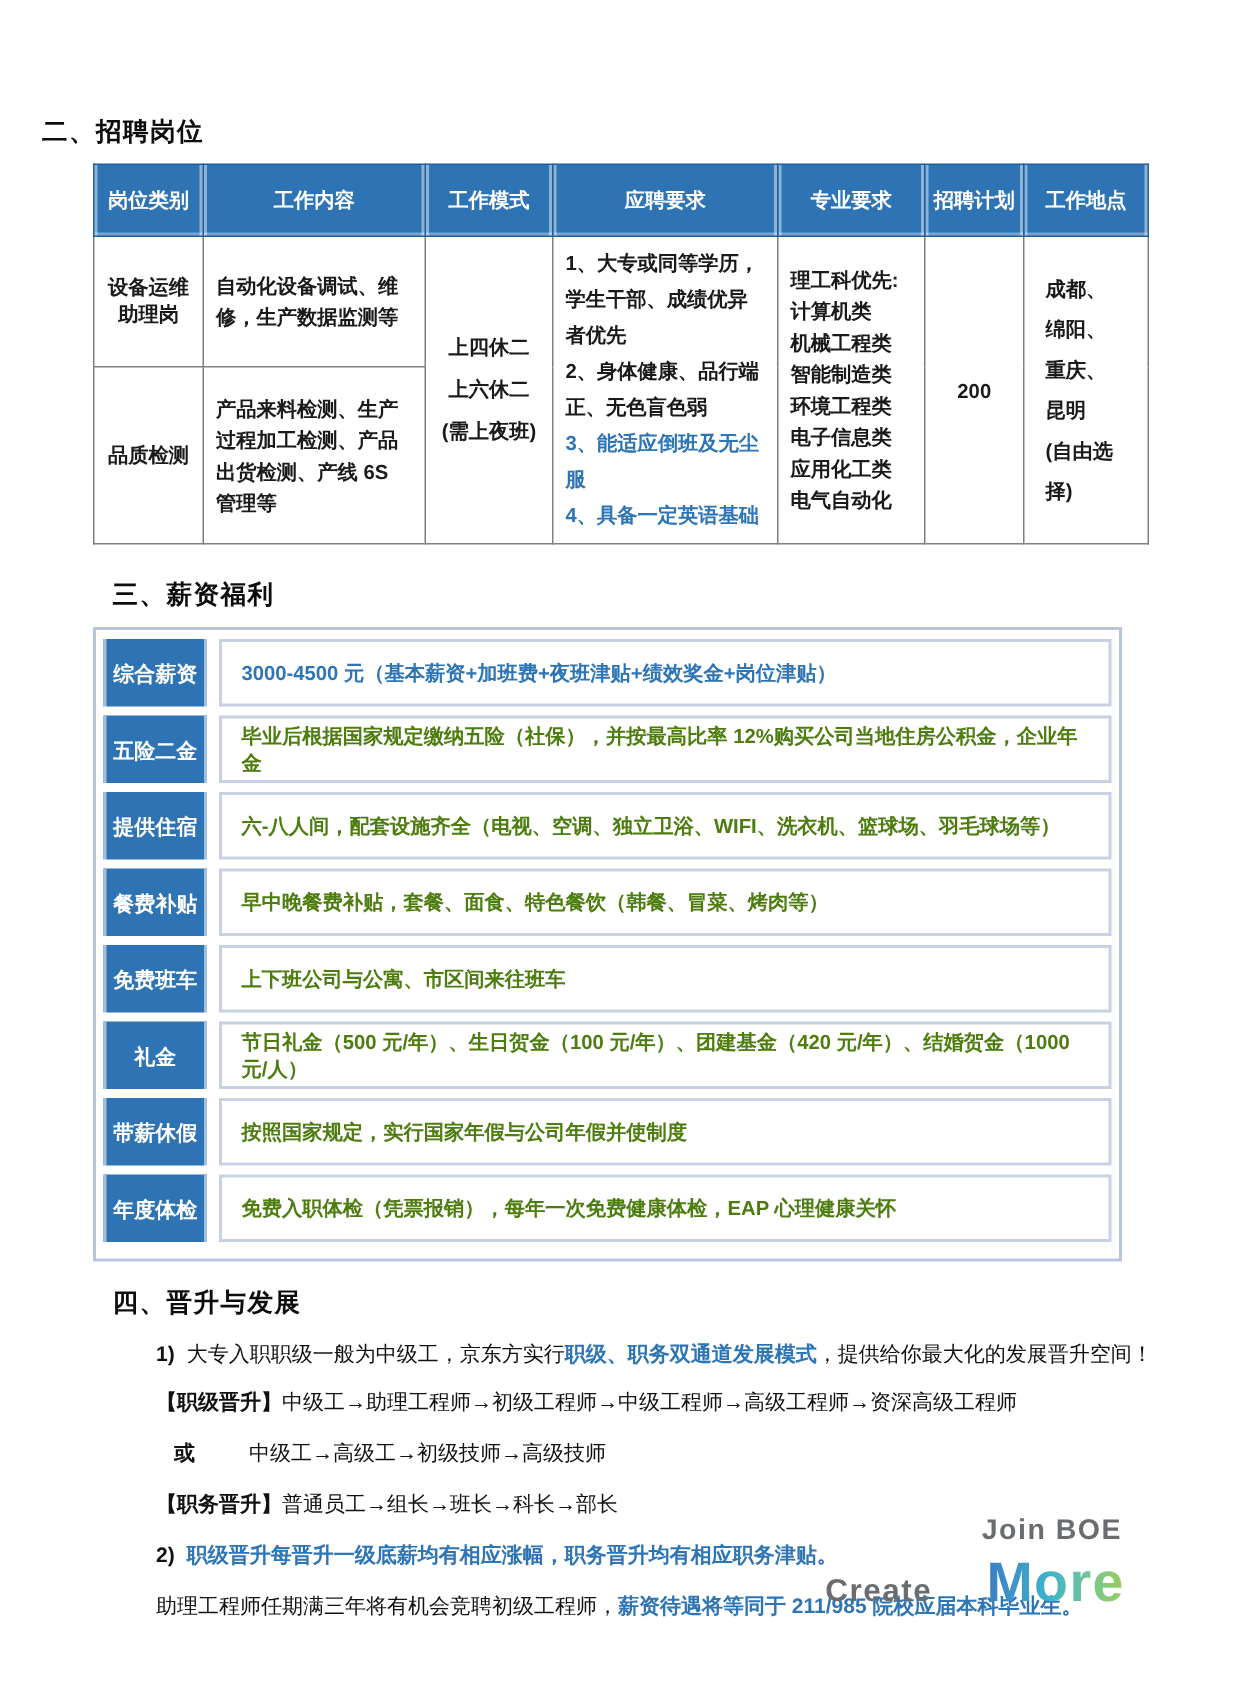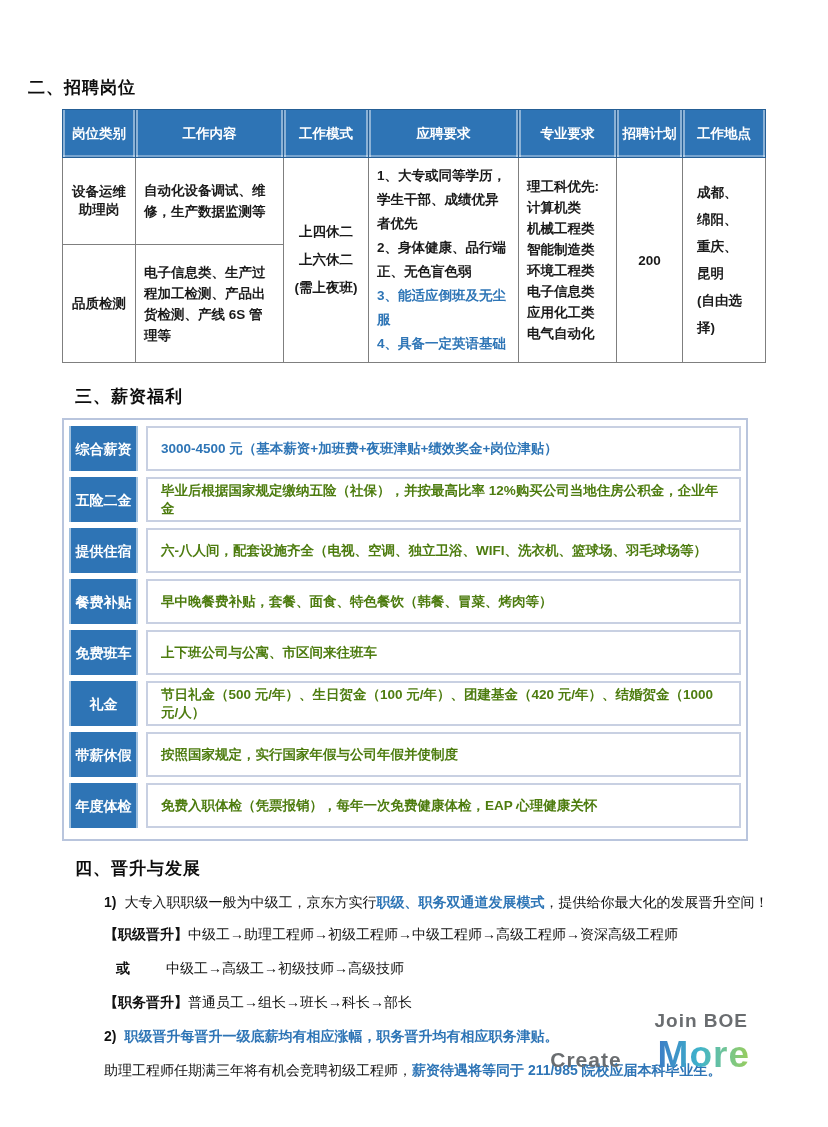--- a/index.html
+++ b/index.html
@@ -151,21 +151,21 @@
         <td class="loc" rowspan="2">
           <div>成都、</div>
           <div>绵阳、</div>
           <div>重庆、</div>
           <div>昆明</div>
           <div>(自由选择)</div>
         </td>
       </tr>
       <tr class="r2">
         <td class="cat">品质检测</td>
-        <td class="duty">电子信息类、生产过程加工检测、产品出货检测、产线 6S 管理等</td>
+        <td class="duty">产品来料检测、生产过程加工检测、产品出货检测、产线 6S 管理等</td>
       </tr>
     </tbody>
   </table>
 
   <h2 class="sec-title" id="sec3-title">三、薪资福利</h2>
 
   <div class="benefits-box">
     <div class="benefit-row accent">
       <div class="benefit-label">综合薪资</div>
       <div class="benefit-content">3000-4500 元（基本薪资+加班费+夜班津贴+绩效奖金+岗位津贴）</div>

